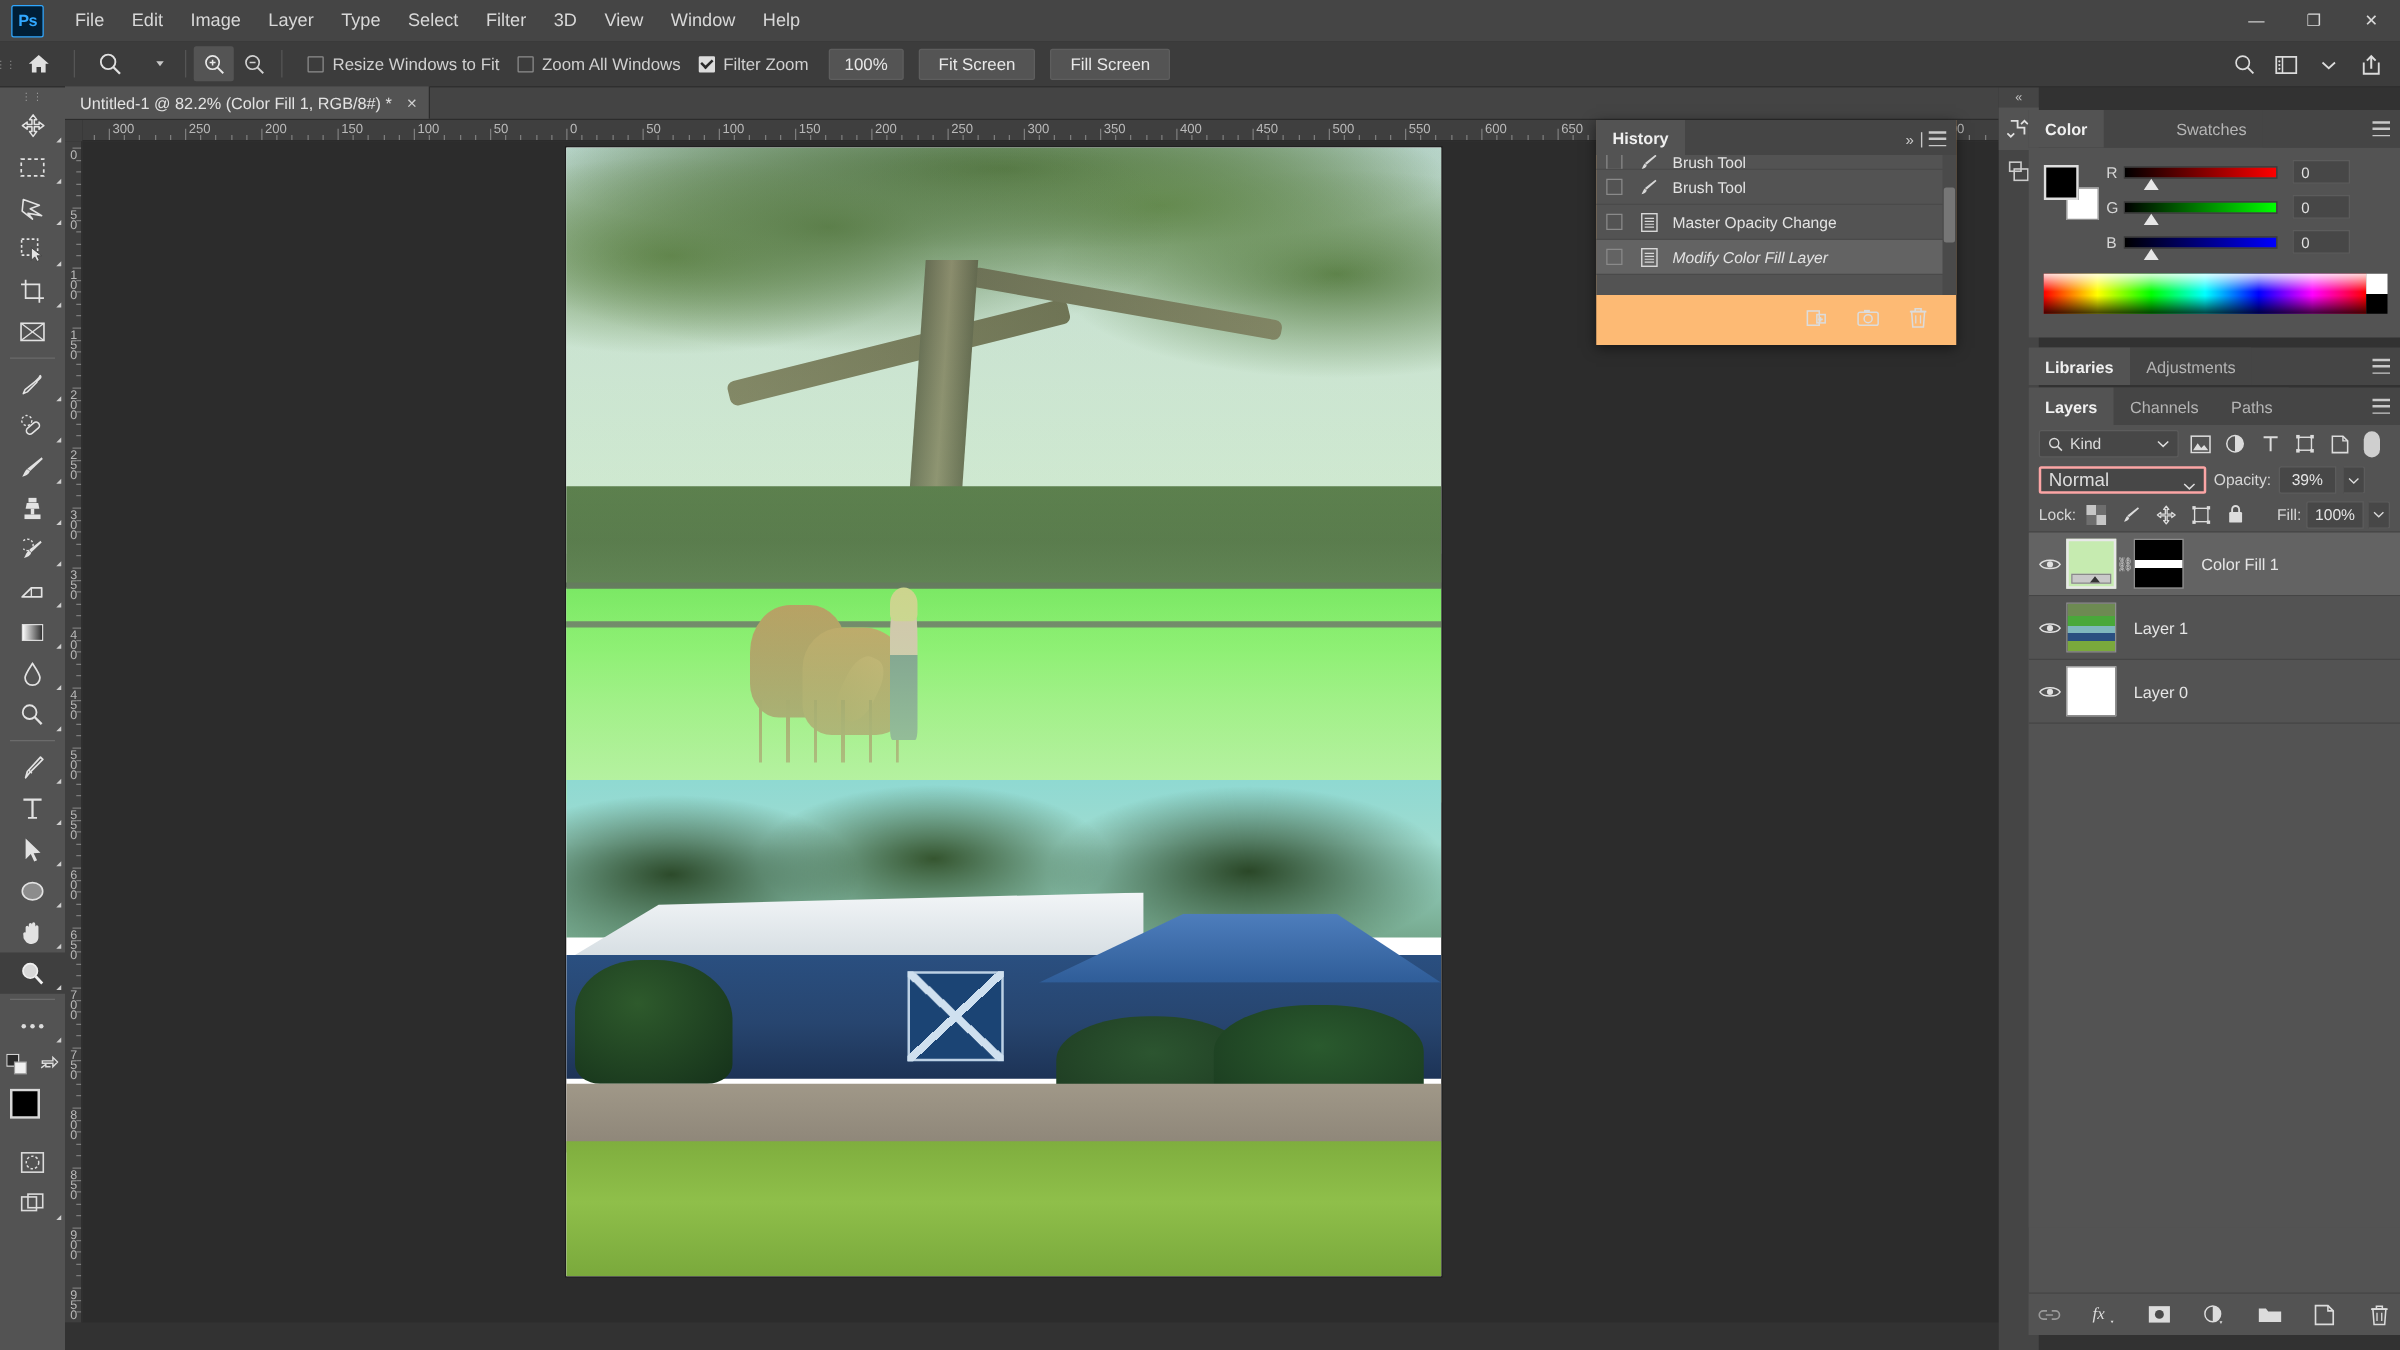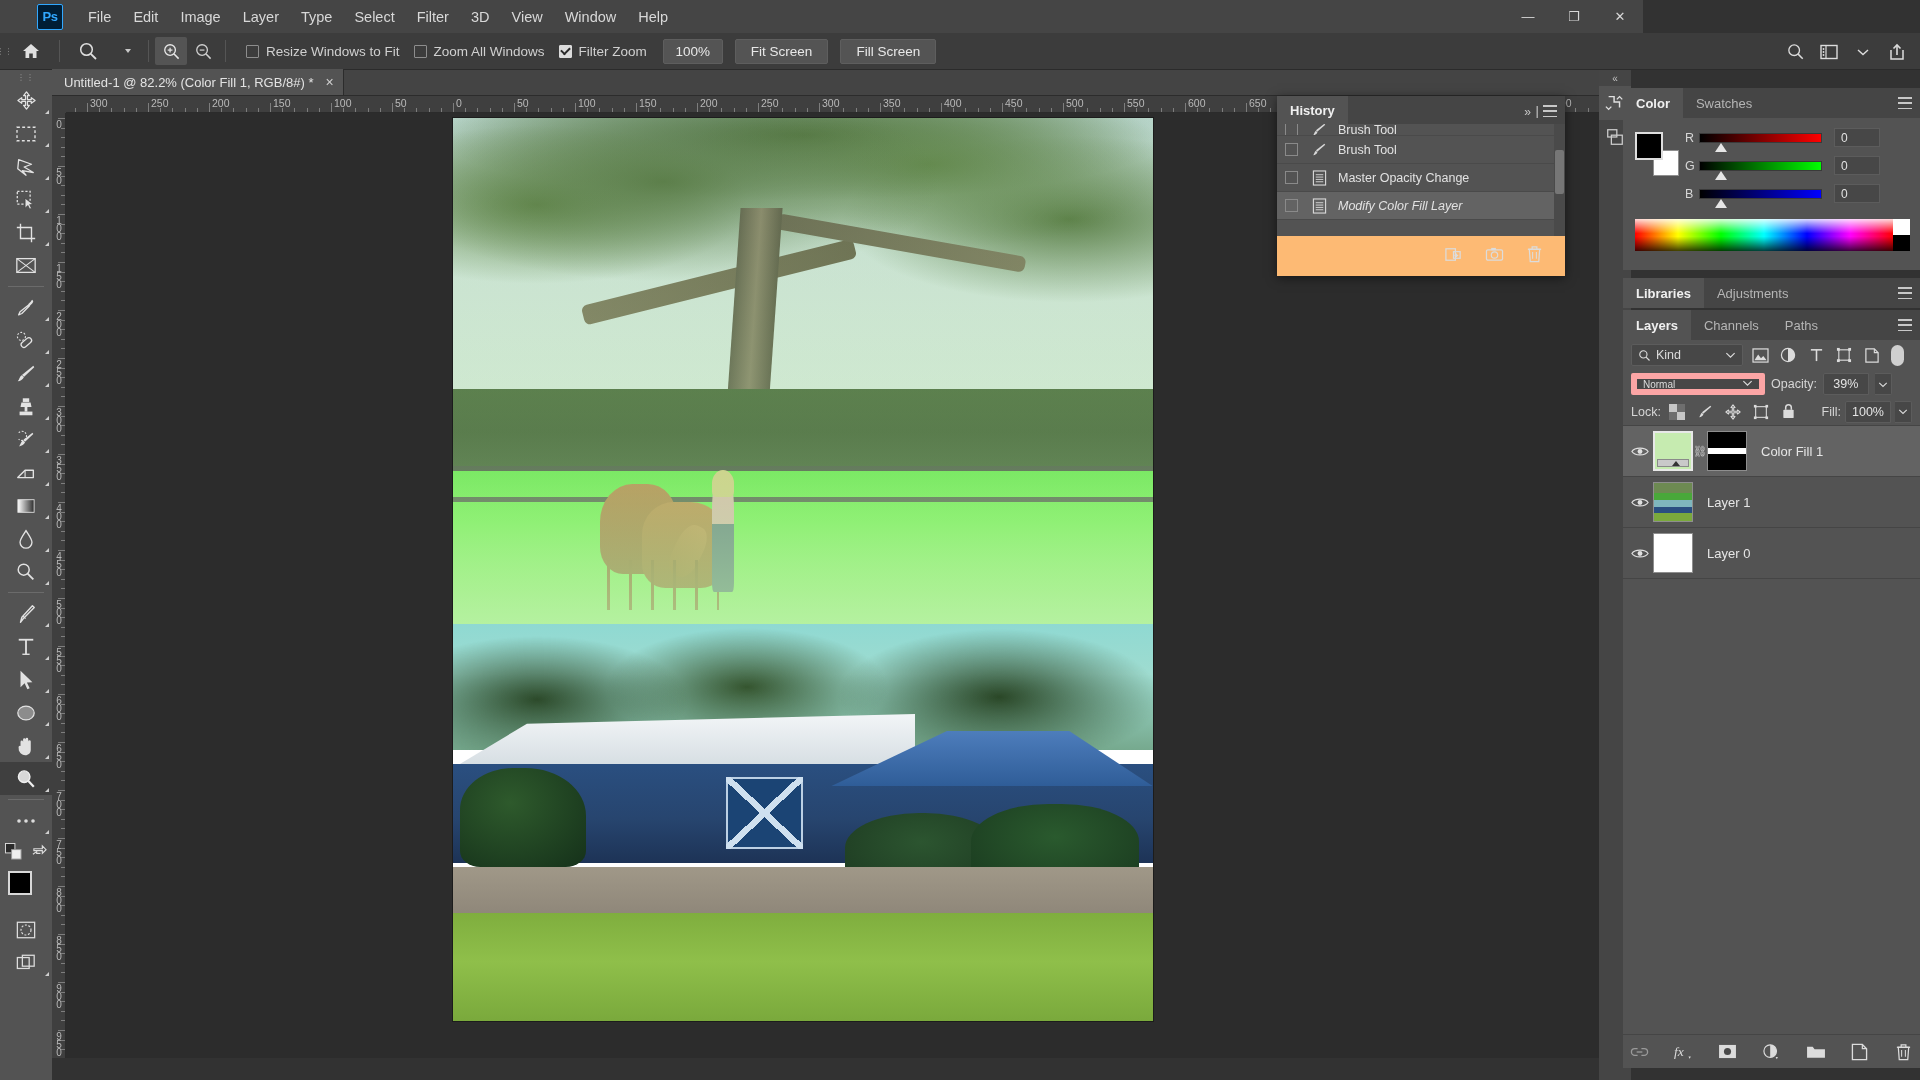--- a/index.html
+++ b/index.html
@@ -7,22 +7,22 @@
     width:1920px; height:1080px; overflow:hidden;
     background:#323232;
     font-family:"Liberation Sans", sans-serif;
     color:#d4d4d4;
     -webkit-font-smoothing:antialiased;
   }
   #app{position:relative;width:1920px;height:1080px;}
 
   
   .menubar{
-    position:absolute;left:0;top:0;width:1643px;height:33px;
-    background:#454545;display:flex;align-items:center;padding-left:28px;
+    position:absolute;left:0;top:0;width:1920px;height:33px;
+    background:#454545;display:flex;align-items:center;
   }
   .ps-logo{
     width:26px;height:26px;margin-left:9px;margin-right:14px;
     background:#001e36;border:1px solid #31a8ff;border-radius:2px;
     display:flex;align-items:center;justify-content:center;
     color:#31a8ff;font-size:13px;font-weight:bold;letter-spacing:-0.5px;
   }
   .menu-item{
     padding:4px 11px;font-size:14.5px;color:#d8d8d8;cursor:default;
   }
@@ -200,22 +200,22 @@
     background:linear-gradient(180deg,#fff 0 50%, #000 50% 100%);}
 
   
   .filterrow{display:flex;align-items:center;height:30px;padding:0 8px;gap:6px;}
   .kindbox{width:112px;height:22px;background:#474747;border:1px solid #5c5c5c;border-radius:2px;
     display:flex;align-items:center;padding:0 6px;font-size:12.5px;color:#dcdcdc;}
   .kindbox .cv{margin-left:auto;}
   .fico{width:22px;height:22px;display:flex;align-items:center;justify-content:center;}
   .togglepill{width:13px;height:21px;background:#cfcfcf;border-radius:7px;margin-left:2px;}
   .blendrow{display:flex;align-items:center;height:28px;padding:0 8px;gap:6px;}
-  .blendsel{width:134px;height:22px;background:#474747;border:6px solid #fca5a5;border-radius:2px;
-    display:flex;align-items:flex-start;padding:0 6px;font-size:10px;color:#dcdcdc;}
+  .blendsel{width:134px;height:22px;background:#474747;border:2px solid #fca5a5;border-radius:2px;
+    display:flex;align-items:flex-end;padding:0 6px;font-size:15px;color:#dcdcdc;}
   .blendsel .cv{margin-left:auto;}
   .lbl{font-size:12.5px;color:#d6d6d6;}
   .numbox{width:46px;height:22px;background:#474747;border:1px solid #5c5c5c;border-radius:2px 0 0 2px;
     display:flex;align-items:center;justify-content:center;font-size:12.5px;color:#e4e4e4;}
   .numstep{width:17px;height:22px;background:#474747;border:1px solid #5c5c5c;border-left:none;border-radius:0 2px 2px 0;
     display:flex;align-items:center;justify-content:center;}
   .lockrow{display:flex;align-items:center;height:28px;padding:0 8px;gap:4px;border-bottom:1px solid #454545;}
   .lockico{width:24px;height:22px;display:flex;align-items:center;justify-content:center;}
 
   .layerlist{height:556px;background:#535353;overflow:hidden;}
@@ -977,21 +977,21 @@
             <path d="M6.5 4.5 V2 H11.5 V4.5" fill="none" stroke="#dcdcdc" stroke-width="1.3"></path>
             <line x1="7" y1="7.5" x2="7" y2="14.5" stroke="#dcdcdc" stroke-width="1.1"></line>
             <line x1="11" y1="7.5" x2="11" y2="14.5" stroke="#dcdcdc" stroke-width="1.1"></line>
           </svg>
       </span>
     </div>
   </div>
 
   <div class="rightcol">
 
-    <div class="ptabs" style="margin-top:18px;">
+    <div class="ptabs" style="margin-top:18px;gap:45px;">
       <div class="ptab active">Color</div>
       <div class="ptab">Swatches</div>
       <div class="pmenu">
           <i></i>
           <i></i>
           <i></i>
         </div>
     </div>
     <div class="panel" style="height:152px;position:relative;">
       <div class="cp-bg"></div>

